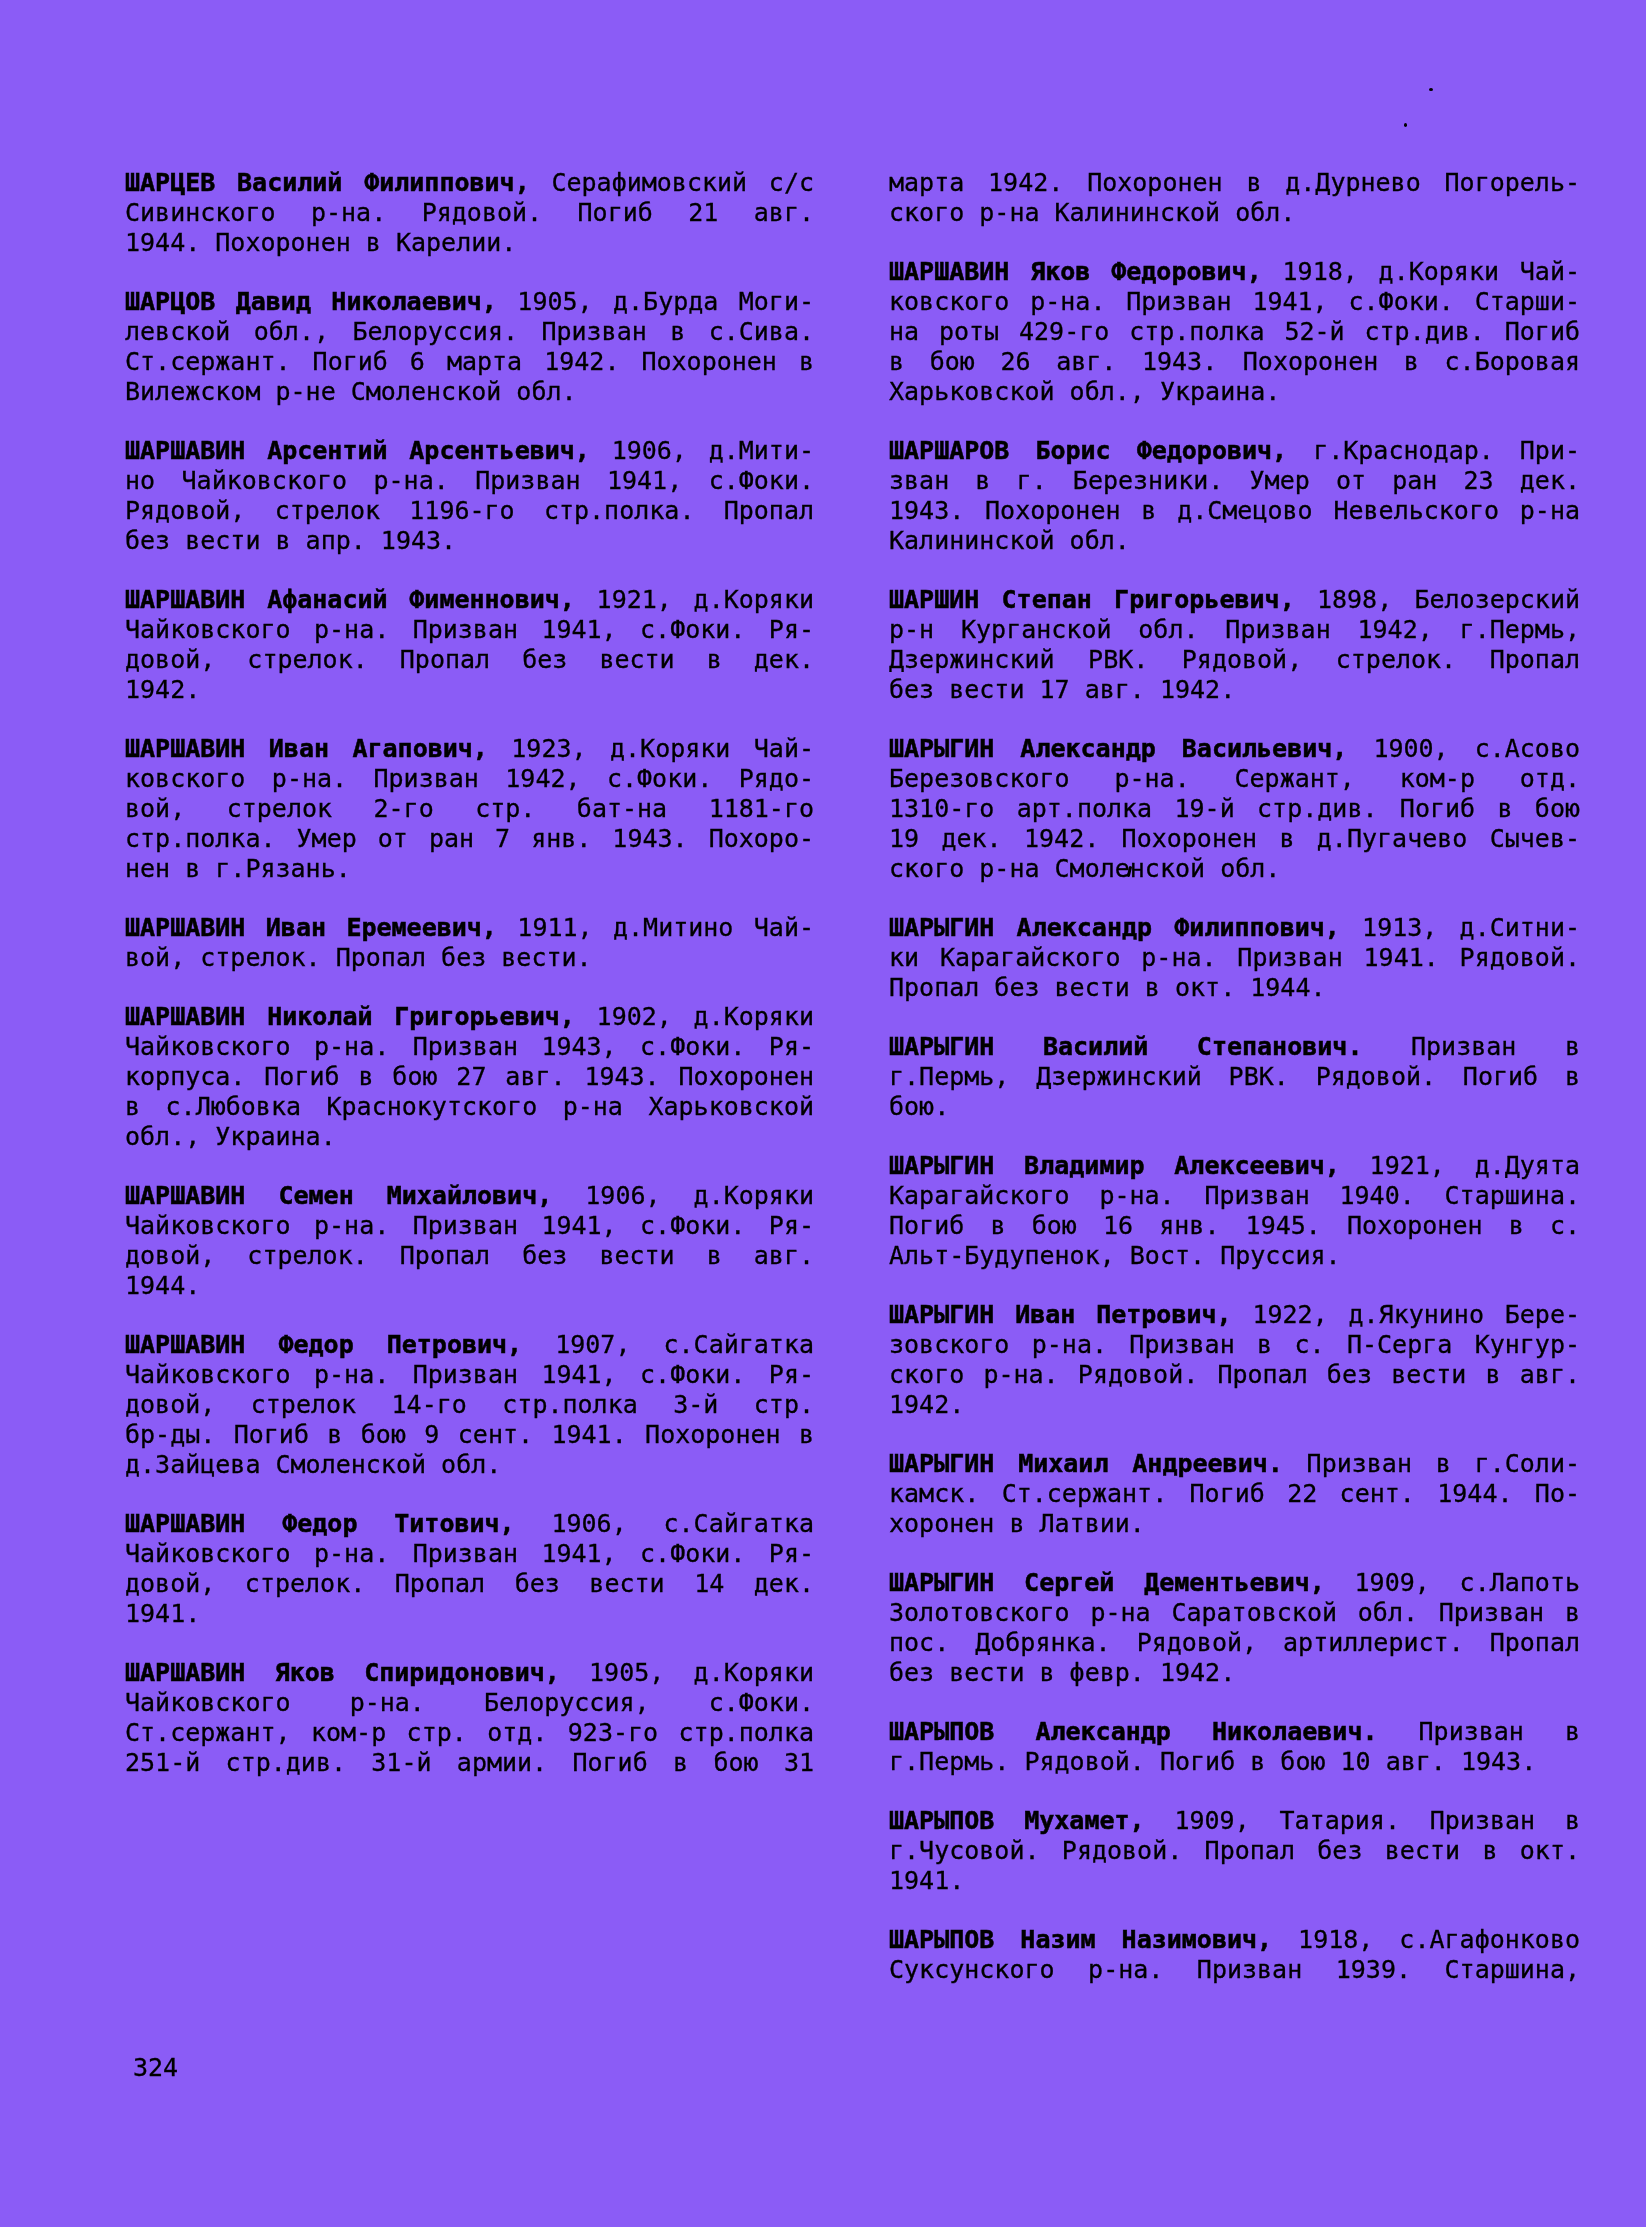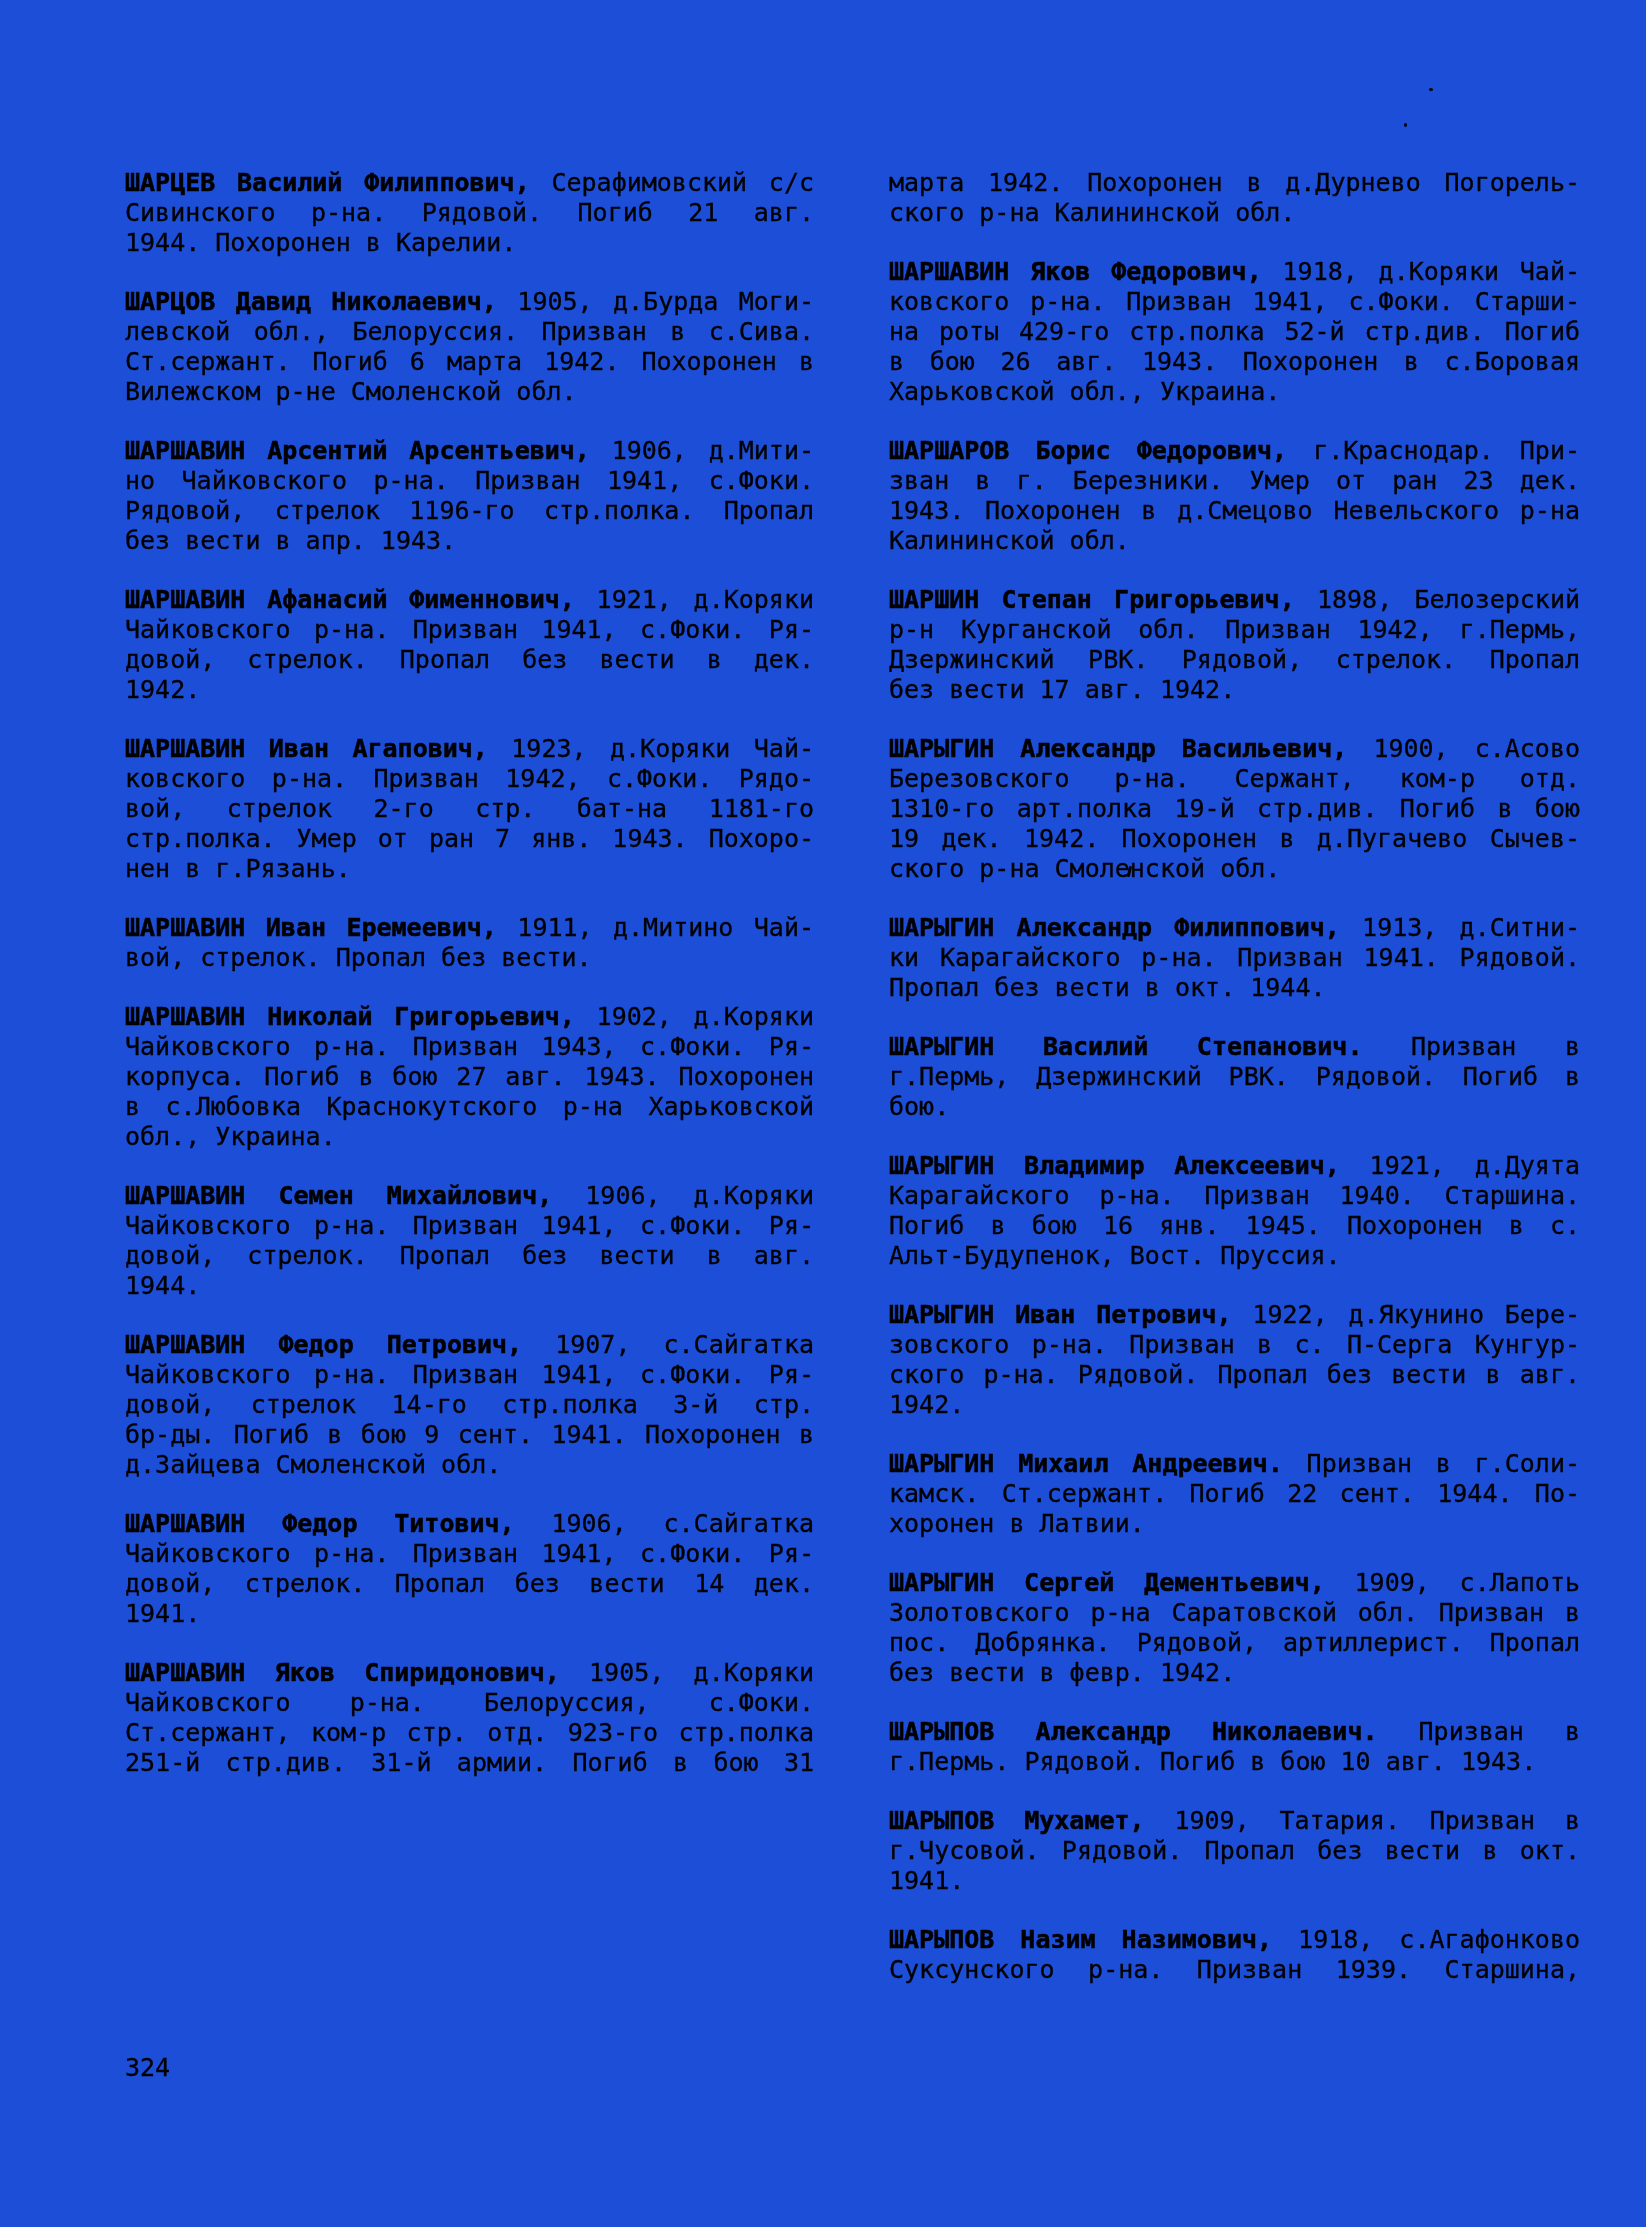--- a/index.html
+++ b/index.html
@@ -4,21 +4,21 @@
 <style>
   html, body {
     margin: 0;
     padding: 0;
     background: #e8e8e8;
   }
   .page {
     position: relative;
     width: 1647px;
     height: 2227px;
-    background: #1d4ed8;
+    background: #8b5cf6;
     font-family: "DejaVu Sans Mono", "Liberation Mono", monospace;
     color: #000000;
     overflow: hidden;
   }
   .col {
     position: absolute;
     top: 168px;
   }
   .col-left  { left: 125px;  width: 689px; }
   .col-right { left: 889px; width: 691px; }
@@ -27,21 +27,21 @@
     font-size: 25px;
     line-height: 30px;
     text-align: justify;
     text-align-last: justify;
     -webkit-text-stroke: 0.3px #000;
   }
   .ln.last { text-align-last: left; }
   .nm { font-weight: bold; -webkit-text-stroke: 0.5px #000; }
   .page-number {
     position: absolute;
-    left: 125px;
+    left: 133px;
     top: 2053px;
     font-size: 25px;
     line-height: 30px;
     -webkit-text-stroke: 0.3px #000;
   }
   .artifact {
     position: absolute;
     background: #000;
     border-radius: 50%;
   }

